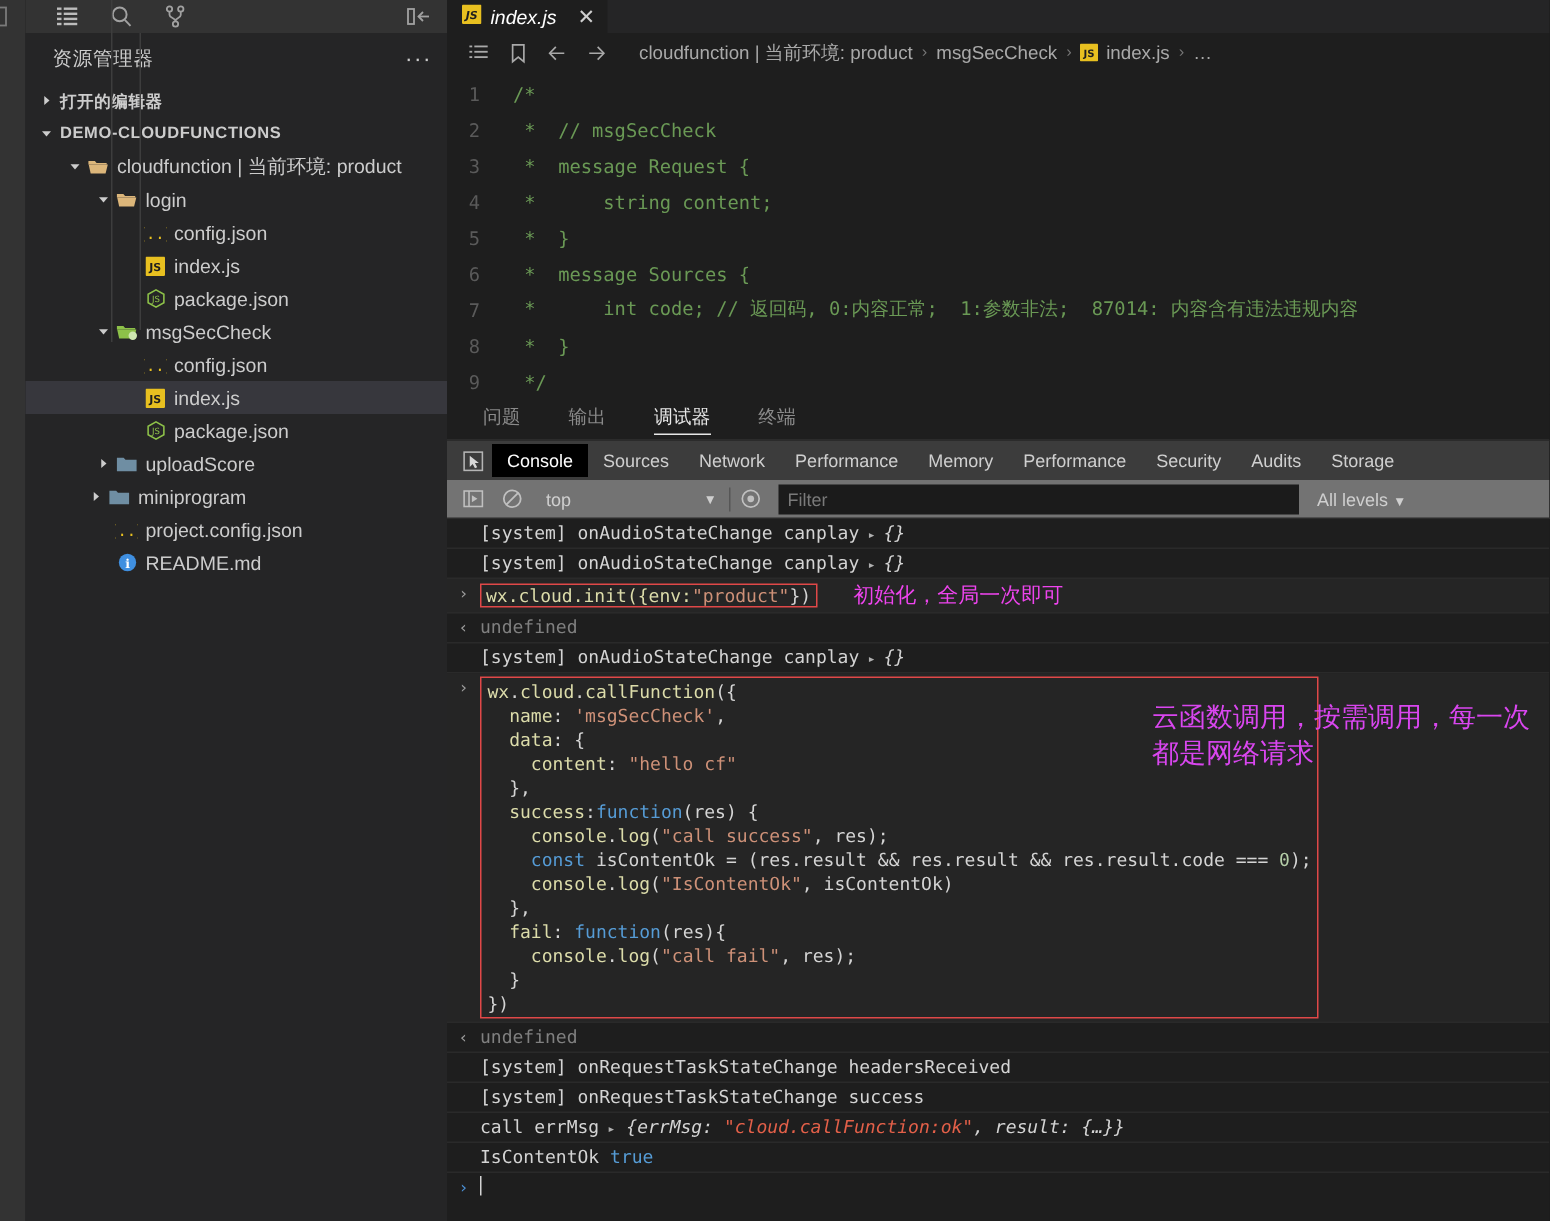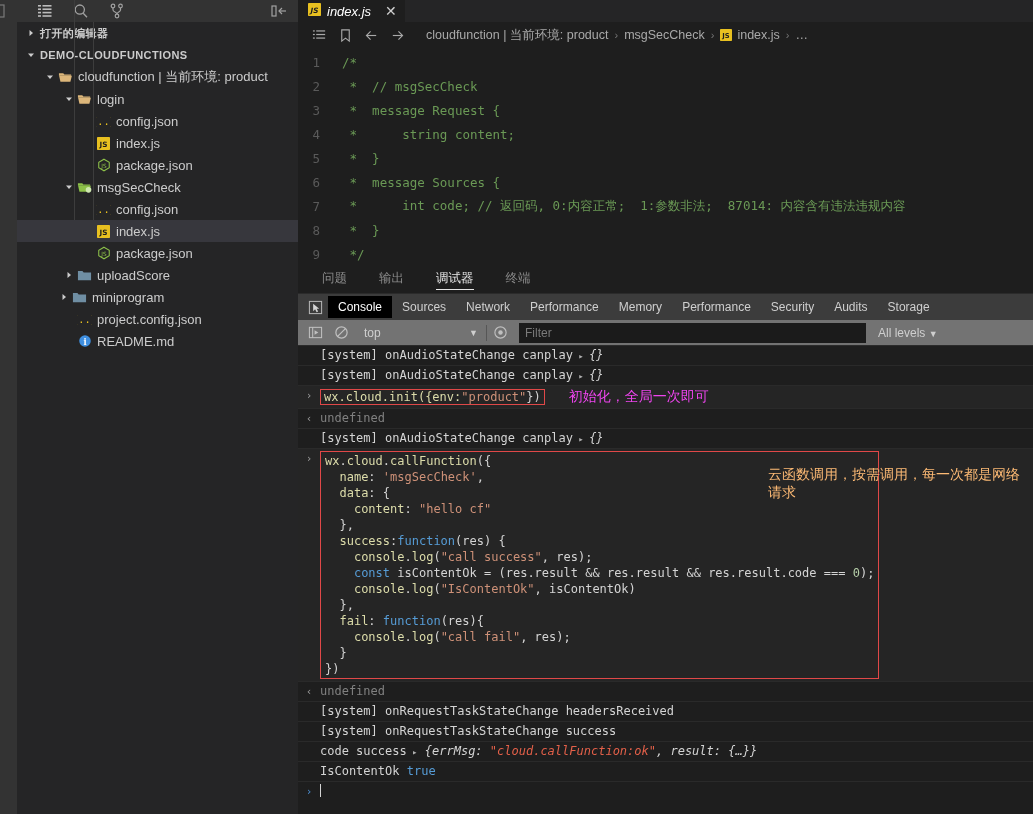--- a/index.html
+++ b/index.html
@@ -145,21 +145,21 @@
     align-items: flex-start; padding: 2px 0 2px 0; position: relative;
   }
   .c-gutter { width: 22px; flex:0 0 22px; text-align:center; color:#8a8a8a; font-size: 11px; padding-top:1px;}
   .c-gutter.in { color: #9c9c9c; }
   .c-body { flex:1 1 auto; white-space: pre-wrap; color: #d4d4d4; padding-right: 6px; }
   .sys { color: #d4d4d4; }
   .undef { color: #808080; font-style: normal; }
   .boxed { border: 1px solid #e04848; display:inline-block; padding: 0px 3px; }
   .boxed-block { border: 1px solid #e04848; display:block; padding: 1px 4px; margin-right: 195px; }
   .annot { color: #ee44ee; font-family: "Liberation Sans", sans-serif; font-size: 14px; }
-  .annot2 { color: #fdba74; font-family: Liberation Serif, serif; font-size: 14px; position:absolute; left: 470px; top: 17px;}
+  .annot2 { color: #d946ef; font-family: Liberation Serif, serif; font-size: 18px; position:absolute; left: 470px; top: 17px;}
   .tri { color:#b0b0b0; font-size: 9px; }
 
   
   .t-white { color: #d4d4d4; }
   .t-str   { color: #ce9178; }
   .t-key   { color: #dcdcaa; }
   .t-blue  { color: #569cd6; }
   .t-num   { color: #b5cea8; }
   .t-true  { color: #569cd6; }
   .t-redstr{ color: #e36049; font-style: italic; }
@@ -212,20 +212,24 @@
       </span>
       <span class="si collapse-ico">
         <svg width="18" height="16" viewBox="0 0 18 16">
           <rect x="2" y="3" width="4" height="10" fill="none" stroke="#b5b5b5" stroke-width="1.2"></rect>
           <line x1="16" y1="8" x2="9" y2="8" stroke="#b5b5b5" stroke-width="1.2"></line>
           <polyline points="12,5 9,8 12,11" fill="none" stroke="#b5b5b5" stroke-width="1.2"></polyline>
         </svg>
       </span>
     </div>
 
+    <div class="sidebar-title-row">
+      <span class="sidebar-title">资源管理器</span>
+      <span class="more-dots">···</span>
+    </div>
 
     <div class="tree-row" style="padding-left:8px">
       <span class="twisty">
         <svg width="10" height="10" viewBox="0 0 10 10">
             <polygon points="3.5,2 7,5 3.5,8" fill="#cccccc"></polygon>
           </svg>
       </span>
       <span class="label sect-header">打开的编辑器</span>
     </div>
 
@@ -612,21 +616,21 @@
           <div class="c-row">
             <span class="c-gutter "></span>
             <span class="c-body"><span class="sys">[system] onRequestTaskStateChange headersReceived</span></span>
           </div>
           <div class="c-row">
             <span class="c-gutter "></span>
             <span class="c-body"><span class="sys">[system] onRequestTaskStateChange success</span></span>
           </div>
           <div class="c-row">
             <span class="c-gutter "></span>
-            <span class="c-body"><span class="t-white">code success</span><span class="tri"> ▸</span> <span class="t-ital">{errMsg: </span><span class="t-redstr">"cloud.callFunction:ok"</span><span class="t-ital">, result: {…}}</span></span>
+            <span class="c-body"><span class="t-white">call errMsg</span><span class="tri"> ▸</span> <span class="t-ital">{errMsg: </span><span class="t-redstr">"cloud.callFunction:ok"</span><span class="t-ital">, result: {…}}</span></span>
           </div>
           <div class="c-row">
             <span class="c-gutter "></span>
             <span class="c-body"><span class="t-white">IsContentOk</span><span class="t-true"> true</span></span>
           </div>
           <div class="c-row" style="border-bottom: none;">
             <span class="c-gutter in" style="color: rgb(74, 143, 212);">›</span>
             <span class="c-body"><span class="caret-blink"></span></span>
           </div>
         </div>

